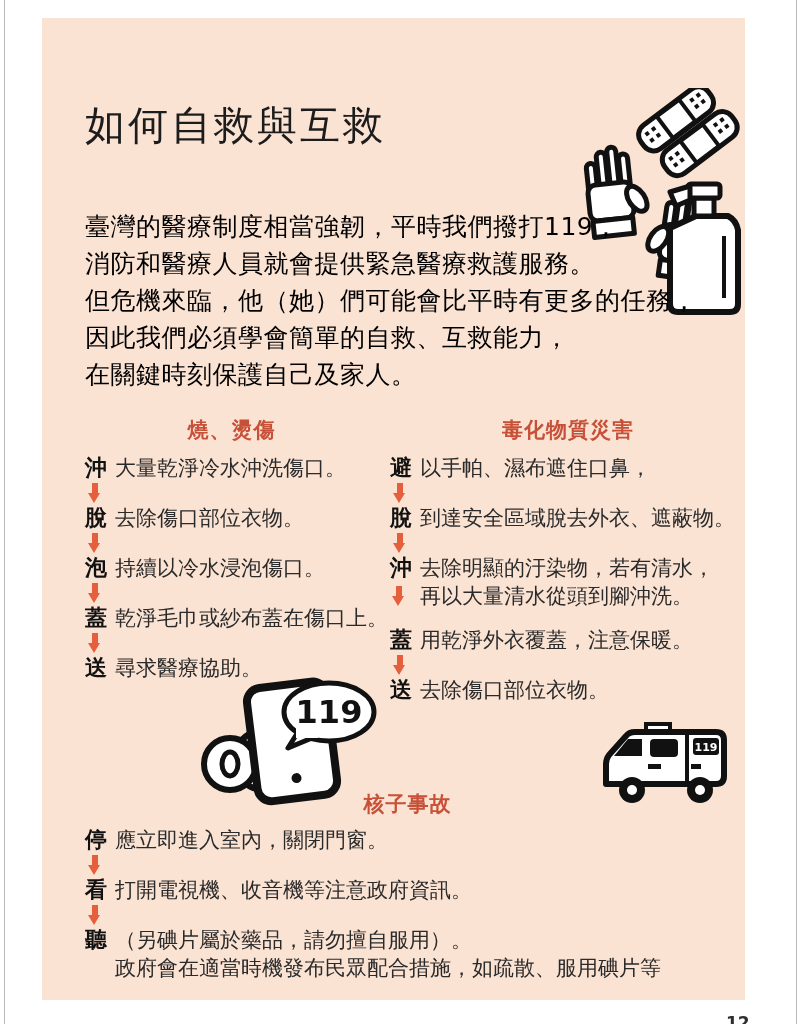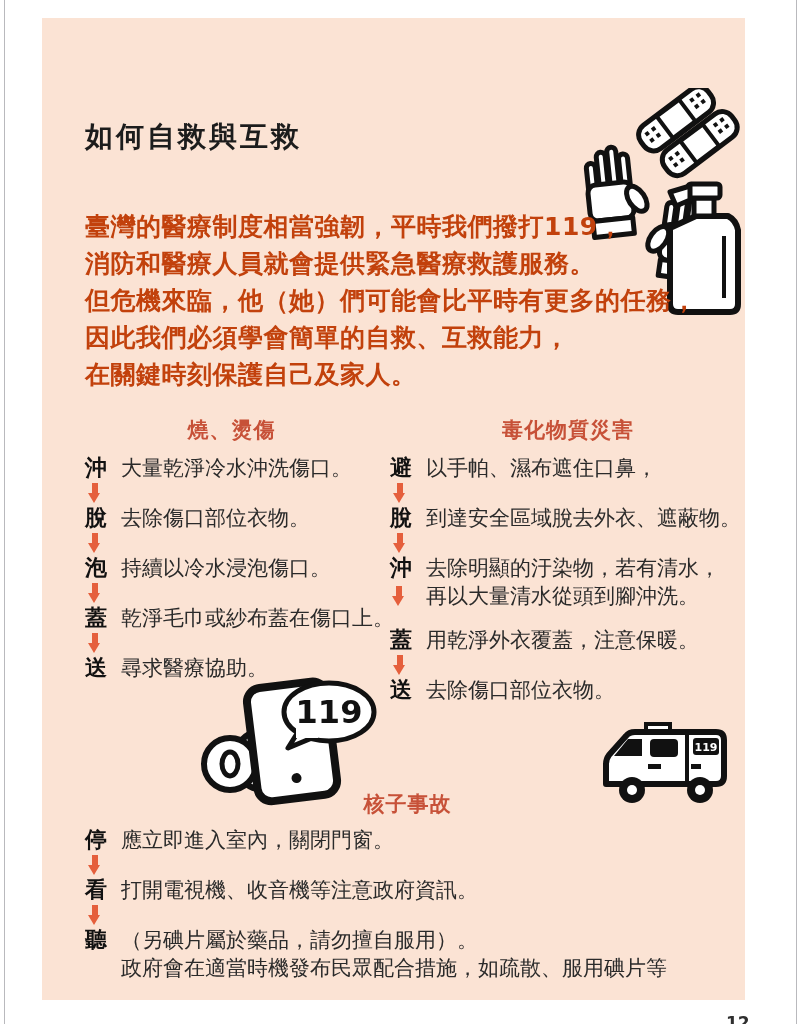--- a/index.html
+++ b/index.html
@@ -21,46 +21,46 @@
   .edge-line.left{left:4px;}
   .edge-line.right{left:796px;}
 
   .page{
     position:absolute;left:42px;top:18px;width:703px;height:982px;
     background:var(--bg);
   }
 
   .title{
     position:absolute;left:43px;top:80px;
-    font-size:28px;font-weight:bold;color:#1c1c1c;letter-spacing:3px;margin-top:20px;
+    font-size:40px;font-weight:normal;color:#1c1c1c;letter-spacing:3px;
   }
 
   .icons-top{position:absolute;left:536px;top:70px;}
 
   .intro{position:absolute;left:43px;top:190px;width:560px;}
   .intro-line{
-    font-size:25px;font-weight:bold;line-height:37px;color:#c2410c;letter-spacing:0.5px;
+    font-size:25px;font-weight:normal;line-height:37px;color:#000000;letter-spacing:0.5px;
     white-space:nowrap;
   }
 
   .section{position:absolute;}
   .sec-head{display:flex;align-items:center;height:26px;flex-direction:column;}
   .sec-title{
     font-size:21px;font-weight:bold;color:var(--accent);letter-spacing:1px;white-space:nowrap;
   }
   .sec-rule{flex:1 1 auto;height:2px;background:var(--rule);margin-left:10px;}
 
   .steps{margin-top:12px;}
   .step{display:flex;align-items:flex-start;}
   .step.rel{position:relative;}
   .key{
     font-size:22px;font-weight:bold;color:#111;line-height:28px;
     margin-right:8px;white-space:nowrap;
   }
-  .stext,.sline{font-size:21px;font-weight:500;color:#2a2a2a;line-height:28px;white-space:nowrap;margin-left:6px;}
+  .stext,.sline{font-size:21px;font-weight:500;color:#2a2a2a;line-height:28px;white-space:nowrap;}
   .lines .sline{display:block;}
 
   .arrow{
     width:13px;height:20px;position:relative;margin:1px 0 1px 3px;
   }
   .arrow::before{
     content:"";position:absolute;left:3.5px;top:0;width:6px;height:11px;background:var(--arrow);
   }
   .arrow::after{
     content:"";position:absolute;left:0;bottom:0;width:0;height:0;

